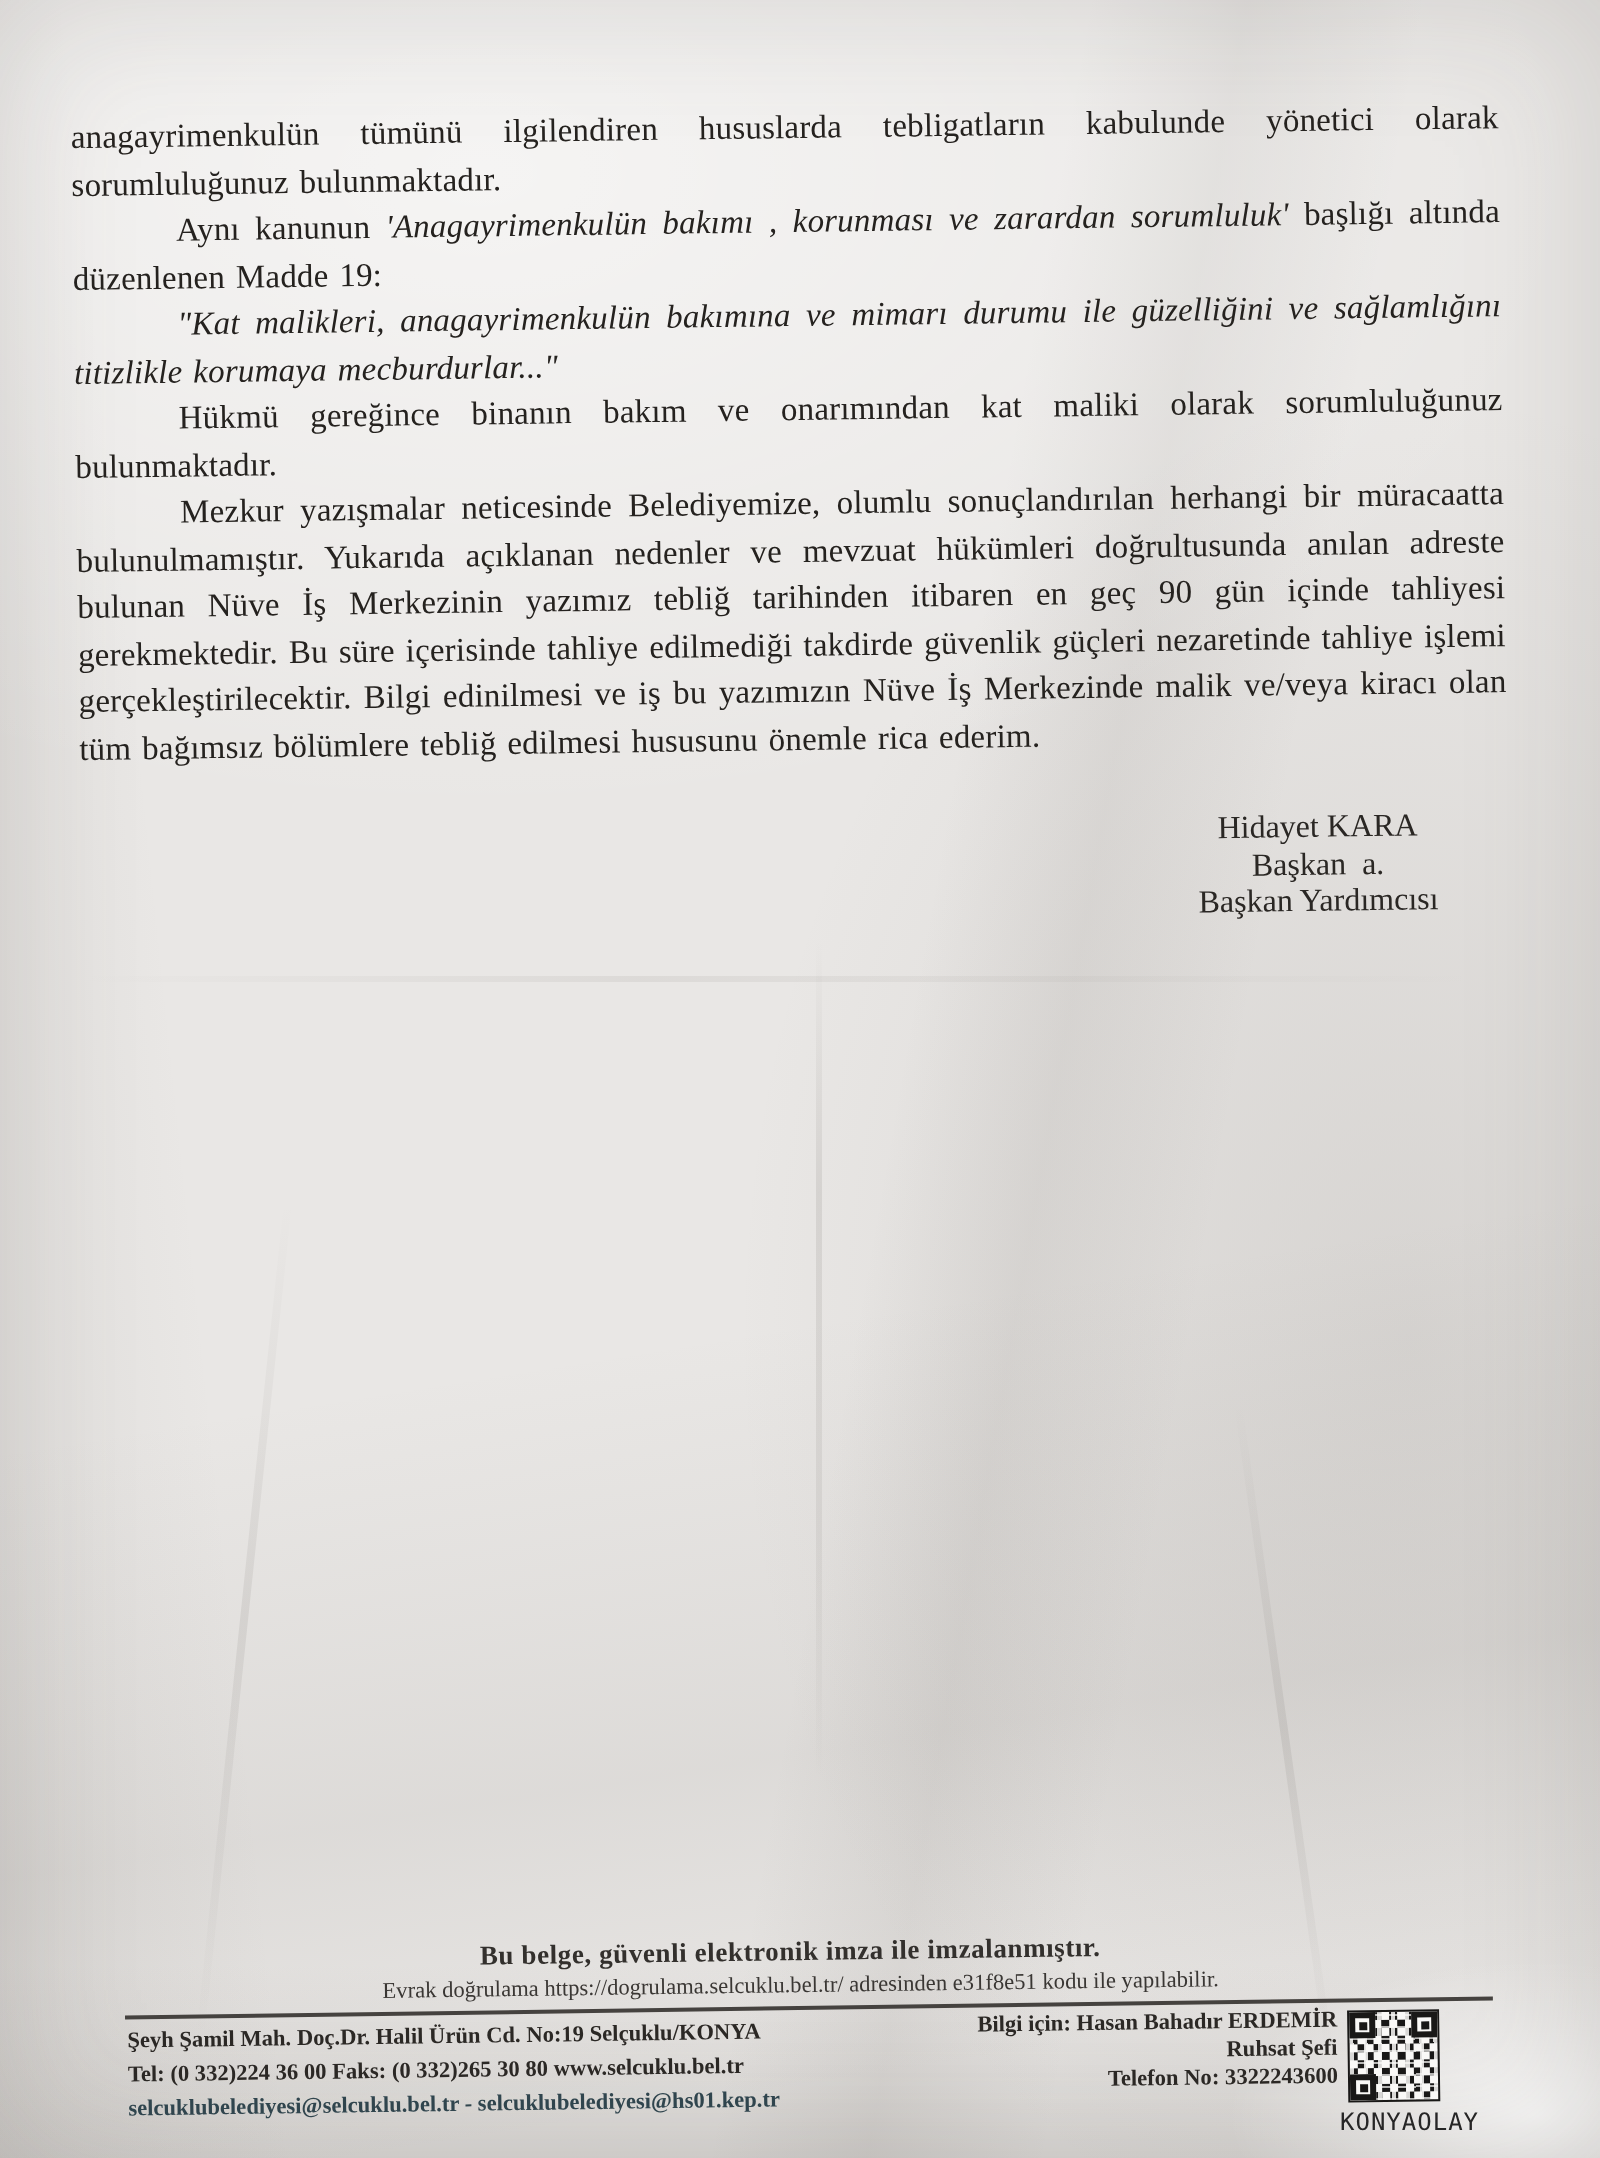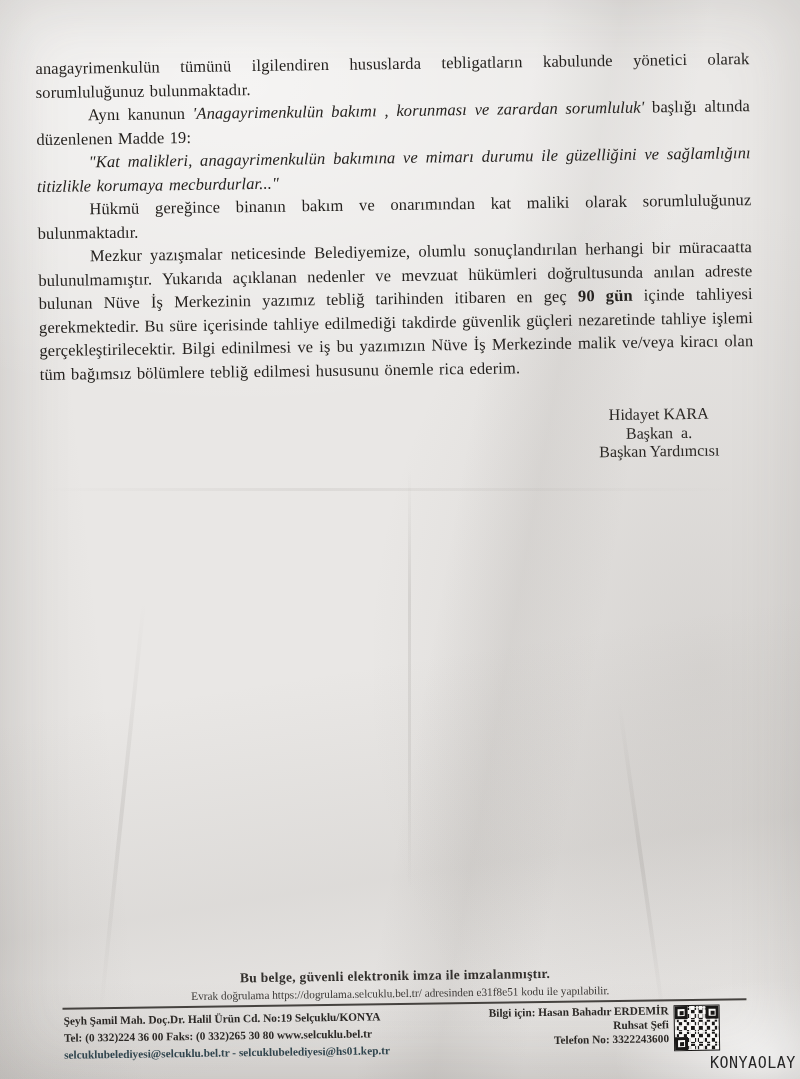--- a/index.html
+++ b/index.html
@@ -36,21 +36,21 @@
   .sheet{position:absolute;inset:0;transform:rotate(-0.8deg);transform-origin:400px 540px;}
 
   .doc-body{
     position:absolute;left:42px;top:52px;width:714px;
     font-size:16.5px;line-height:23.5px;color:#25221f;
     text-align:justify;word-spacing:1.2px;letter-spacing:0.1px;
   }
   .doc-body p{margin:0;text-indent:52px;}
   .doc-body p.no-indent{text-indent:0;}
   .doc-body .q{font-style:italic;}
-  .doc-body .b{font-weight:bold;}
+  .doc-body .b{font-weight:normal;}
 
   .signature{
     position:absolute;left:558px;top:409px;width:205px;
     text-align:center;font-size:16px;line-height:18.5px;color:#2a2724;
   }
 
   .footer-esign{
     position:absolute;left:0;top:968px;width:778px;text-align:center;
     font-size:13.5px;font-weight:bold;color:#33302d;letter-spacing:0.3px;
   }
@@ -78,23 +78,23 @@
       repeating-linear-gradient(0deg, rgba(250,249,247,0.7) 0 1px, transparent 1px 6px),
       repeating-conic-gradient(#191817 0% 25%, #faf9f7 0% 50%);
     background-size:auto,auto,8px 8px;
     outline:1px solid #191817;
   }
   .qr .f{position:absolute;width:13px;height:13px;border:3px solid #191817;background:#faf9f7;box-sizing:border-box;}
   .qr .f::after{content:"";position:absolute;inset:1.5px;background:#191817;}
   .qr .f.tl{left:0;top:0}.qr .f.tr{right:0;top:0}.qr .f.bl{left:0;bottom:0}
 
   .watermark{
-    position:absolute;left:710px;top:1054px;
+    position:absolute;left:670px;top:1054px;
     font-family:"DejaVu Sans Mono", monospace;
-    font-size:15px;color:#262626;letter-spacing:0.5px;
+    font-size:12px;color:#262626;letter-spacing:0.5px;
   }
 </style>
 </head>
 <body>
 
 <div class="photo">
   <div class="crease c1"></div>
   <div class="crease c2"></div>
   <div class="crease c3"></div>
   <div class="crease c4"></div>

